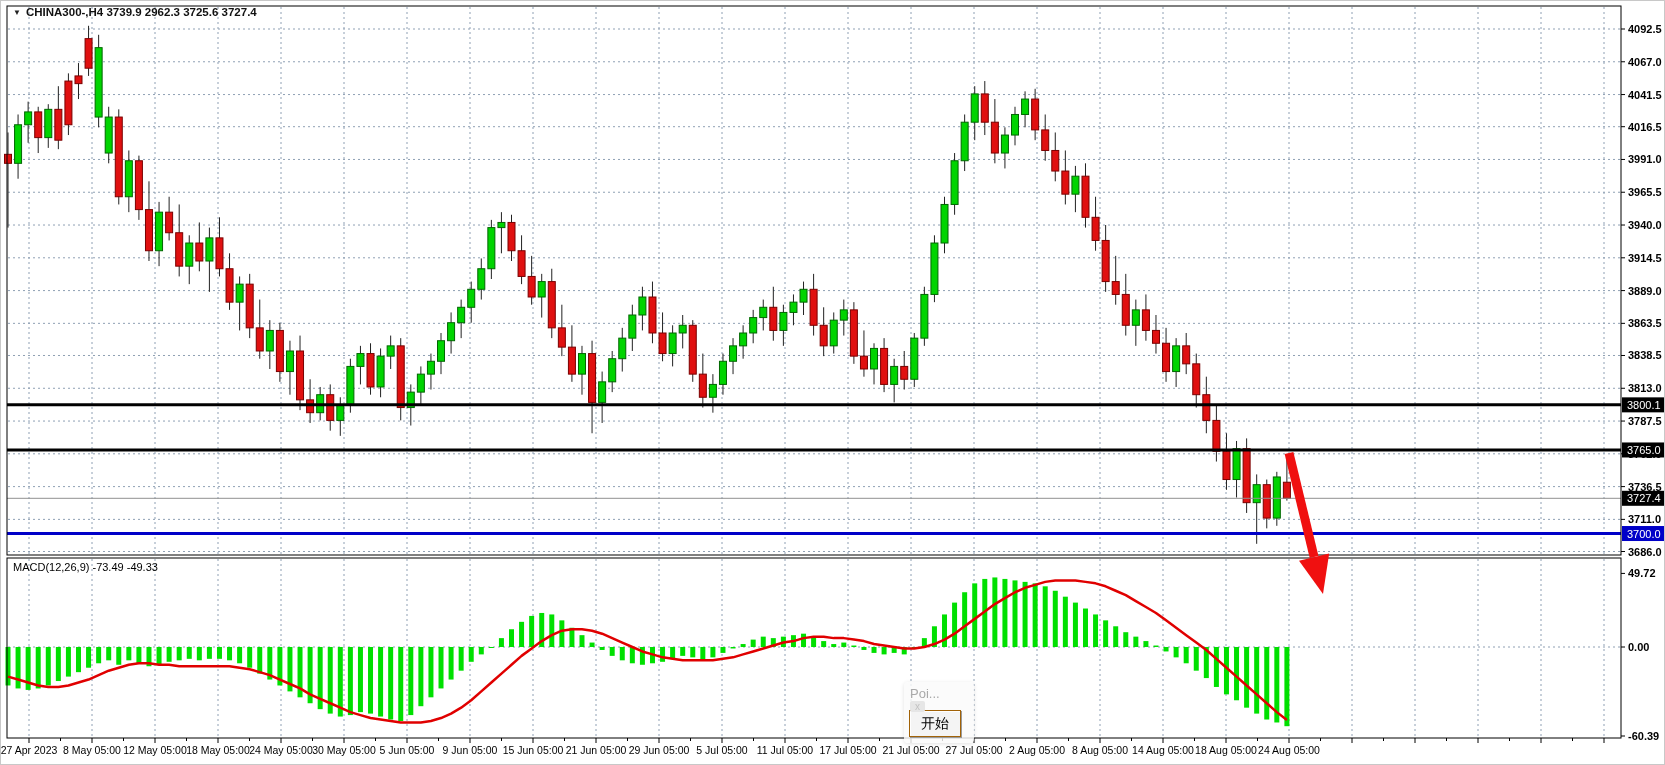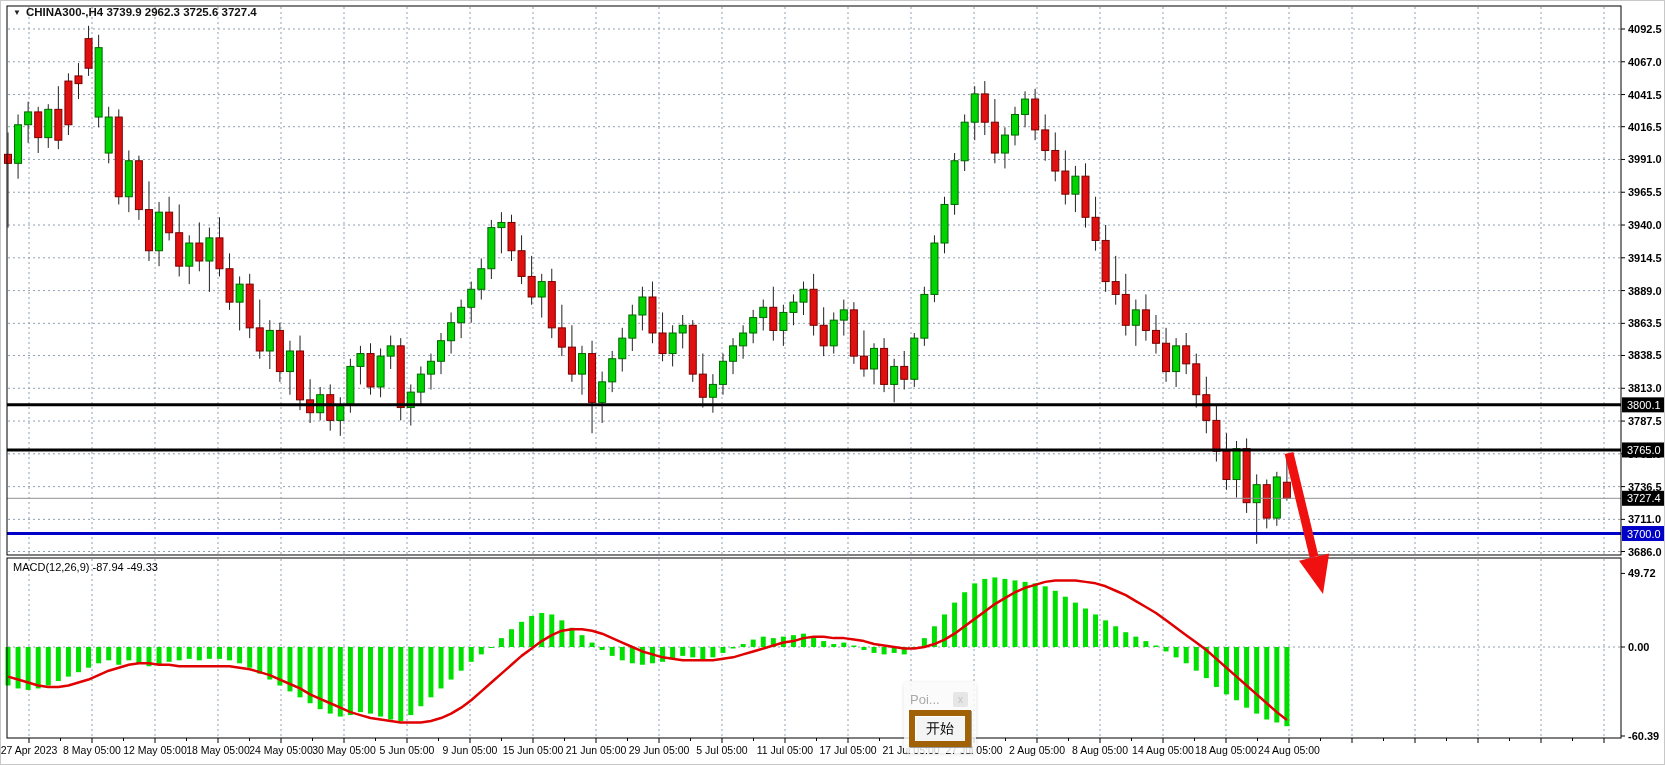--- a/index.html
+++ b/index.html
@@ -5,25 +5,25 @@
   html,body{margin:0;padding:0;background:#fff;}
   #app{position:relative;width:1665px;height:765px;background:#fff;overflow:hidden;
        font-family:"Liberation Sans","DejaVu Sans",sans-serif;border:1px solid #c8c8c8;box-sizing:border-box;}
   #chart-svg{position:absolute;left:0;top:0;}
   .title-label{position:absolute;left:12px;top:5px;font-size:11.5px;font-weight:bold;color:#111;
                display:flex;align-items:center;gap:5px;white-space:nowrap;}
   .title-label .tri{font-size:8px;color:#222;}
   .macd-label{position:absolute;left:12px;top:560px;font-size:11px;color:#000;white-space:nowrap;}
   .popup{position:absolute;left:903px;top:681px;background:rgba(250,250,250,0.82);
          border-radius:4px;padding:4px 5px 6px 5px;box-shadow:0 1px 4px rgba(0,0,0,0.12);}
-  .popup-header{width:58px;height:21px;display:flex;align-items:flex-end;justify-content:space-between;
-                color:#a9a9a9;font-size:13px;padding:0 1px;}
+  .popup-header{width:58px;height:21px;display:flex;align-items:flex-start;justify-content:space-between;
+                color:#a9a9a9;font-size:13px;padding:0 1px;flex-direction:column;}
   .popup-close{width:15px;height:15px;background:#e6e6e6;color:#c2c2c2;font-size:10px;
                display:flex;align-items:center;justify-content:center;border-radius:2px;}
-  .popup-button{margin-top:3px;width:50px;height:25px;background:#f4f4f4;border:6px solid #a16207;
+  .popup-button{margin-top:3px;width:50px;height:25px;background:#f4f4f4;border:1px solid #a16207;
                 box-shadow:1px 1px 0 #9a9a9a, inset 1px 1px 0 #ffffff;
                 display:flex;align-items:center;justify-content:center;
                 font-size:14px;color:#000;cursor:pointer;}
 </style>
 </head>
 <body>
 
 <div id="app">
   <svg id="chart-svg" width="1665" height="765" viewBox="0 0 1665 765">
     <g id="g-grid">
@@ -629,21 +629,21 @@
         <line x1="1288" y1="452" x2="1313.0921968701439" y2="556.058816432067" stroke="#f01010" stroke-width="9"></line>
         <polygon points="1322,593 1298.024082520066,559.692262445561 1328.1603112202217,552.425370418573" fill="#f01010"></polygon>
       </g>
   </svg>
 
   <div class="title-label">
     <span class="tri">▼</span>
     <span>CHINA300-,H4  3739.9 2962.3 3725.6 3727.4</span>
   </div>
 
-  <div class="macd-label">MACD(12,26,9) -87.94 -49.33</div>
+  <div class="macd-label">MACD(12,26,9) -73.49 -49.33</div>
 
   <div class="popup">
     <div class="popup-header">
       <span>Poi...</span>
       <span class="popup-close">x</span>
     </div>
     <div class="popup-button">开始</div>
   </div>
 </div>
 

